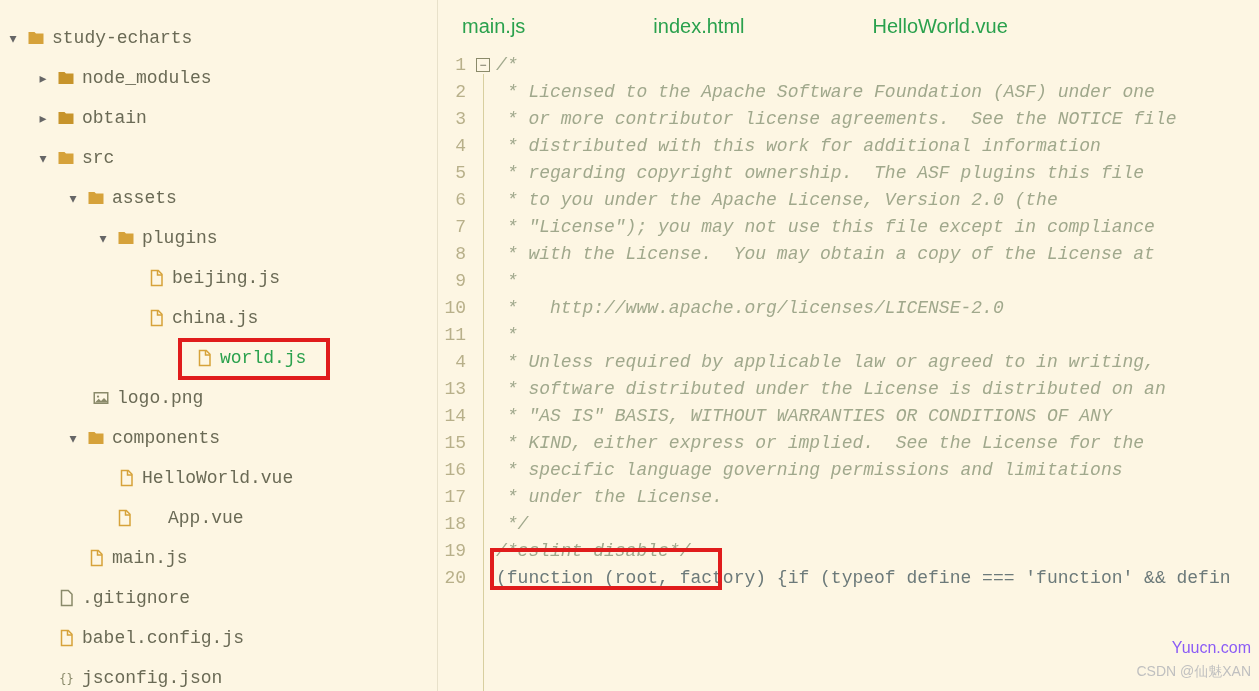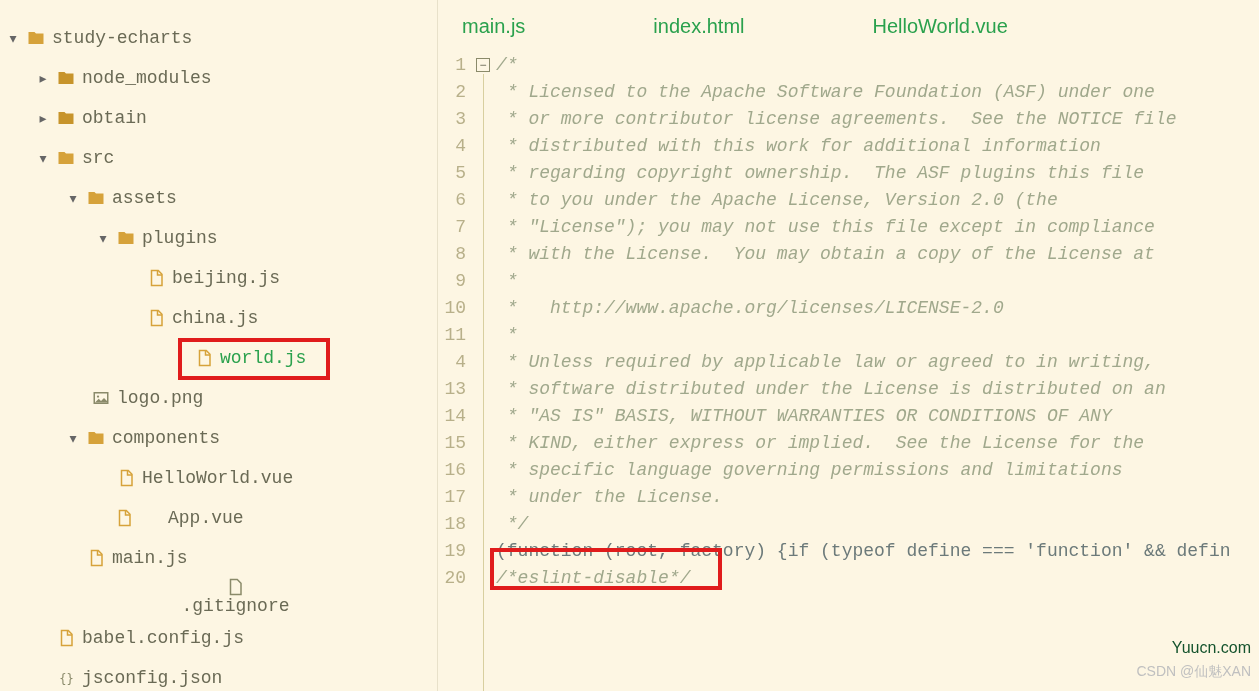--- a/index.html
+++ b/index.html
@@ -117,21 +117,21 @@
   .hb1 { left: 178px; top: 338px; width: 152px; height: 42px; }
   .hb2 { left: 490px; top: 548px; width: 232px; height: 42px; }
 
   .watermark {
     position: absolute;
     right: 8px;
     font-size: 14px;
     color: #c0c0c0;
     font-family: Arial, sans-serif;
   }
-  .wm1 { bottom: 34px; color: #14532d; font-size: 16px; }
+  .wm1 { bottom: 34px; color: #8b5cf6; font-size: 16px; }
   .wm2 { bottom: 10px; }
 
   svg.ic { width: 18px; height: 18px; vertical-align: middle; }
 </style>
 </head>
 <body>
 
 <div class="container">
   <div class="sidebar" id="sidebar">
       <div class="tree-row" style="padding-left: 4px;">
@@ -233,21 +233,21 @@
         <span>App.vue</span>
       </div>
       <div class="tree-row" style="padding-left: 64px;">
         <span class="chev"></span>
         <span class="ficon"><svg class="ic" viewBox="0 0 24 24">
             <path fill="none" stroke="#d6a23a" stroke-width="2" d="M6 2h9l5 5v15H6z"></path>
             <path fill="none" stroke="#d6a23a" stroke-width="2" d="M14 2v6h6"></path>
           </svg></span>
         <span>main.js</span>
       </div>
-      <div class="tree-row" style="padding-left: 34px; flex-direction: column;">
+      <div class="tree-row" style="padding-left: 34px;">
         <span class="chev"></span>
         <span class="ficon"><svg class="ic" viewBox="0 0 24 24">
             <path fill="none" stroke="#8a8a6a" stroke-width="2" d="M6 2h9l5 5v15H6z"></path>
           </svg></span>
         <span>.gitignore</span>
       </div>
       <div class="tree-row" style="padding-left: 34px;">
         <span class="chev"></span>
         <span class="ficon"><svg class="ic" viewBox="0 0 24 24">
             <path fill="none" stroke="#d6a23a" stroke-width="2" d="M6 2h9l5 5v15H6z"></path>
@@ -308,22 +308,22 @@
           <div class="ln"> *</div>
           <div class="ln"> *   http://www.apache.org/licenses/LICENSE-2.0</div>
           <div class="ln"> *</div>
           <div class="ln"> * Unless required by applicable law or agreed to in writing,</div>
           <div class="ln"> * software distributed under the License is distributed on an</div>
           <div class="ln"> * "AS IS" BASIS, WITHOUT WARRANTIES OR CONDITIONS OF ANY</div>
           <div class="ln"> * KIND, either express or implied.  See the License for the</div>
           <div class="ln"> * specific language governing permissions and limitations</div>
           <div class="ln"> * under the License.</div>
           <div class="ln"> */</div>
+          <div class="ln">/*eslint-disable*/</div>
           <div class="ln normal">(function (root, factory) {if (typeof define === 'function' &amp;&amp; defin</div>
-          <div class="ln">/*eslint-disable*/</div>
         </div>
     </div>
     <div class="watermark wm1">Yuucn.com</div>
     <div class="watermark wm2">CSDN @仙魅XAN</div>
   </div>
 </div>
 
 <div class="highlight-box hb1"></div>
 <div class="highlight-box hb2"></div>
 

